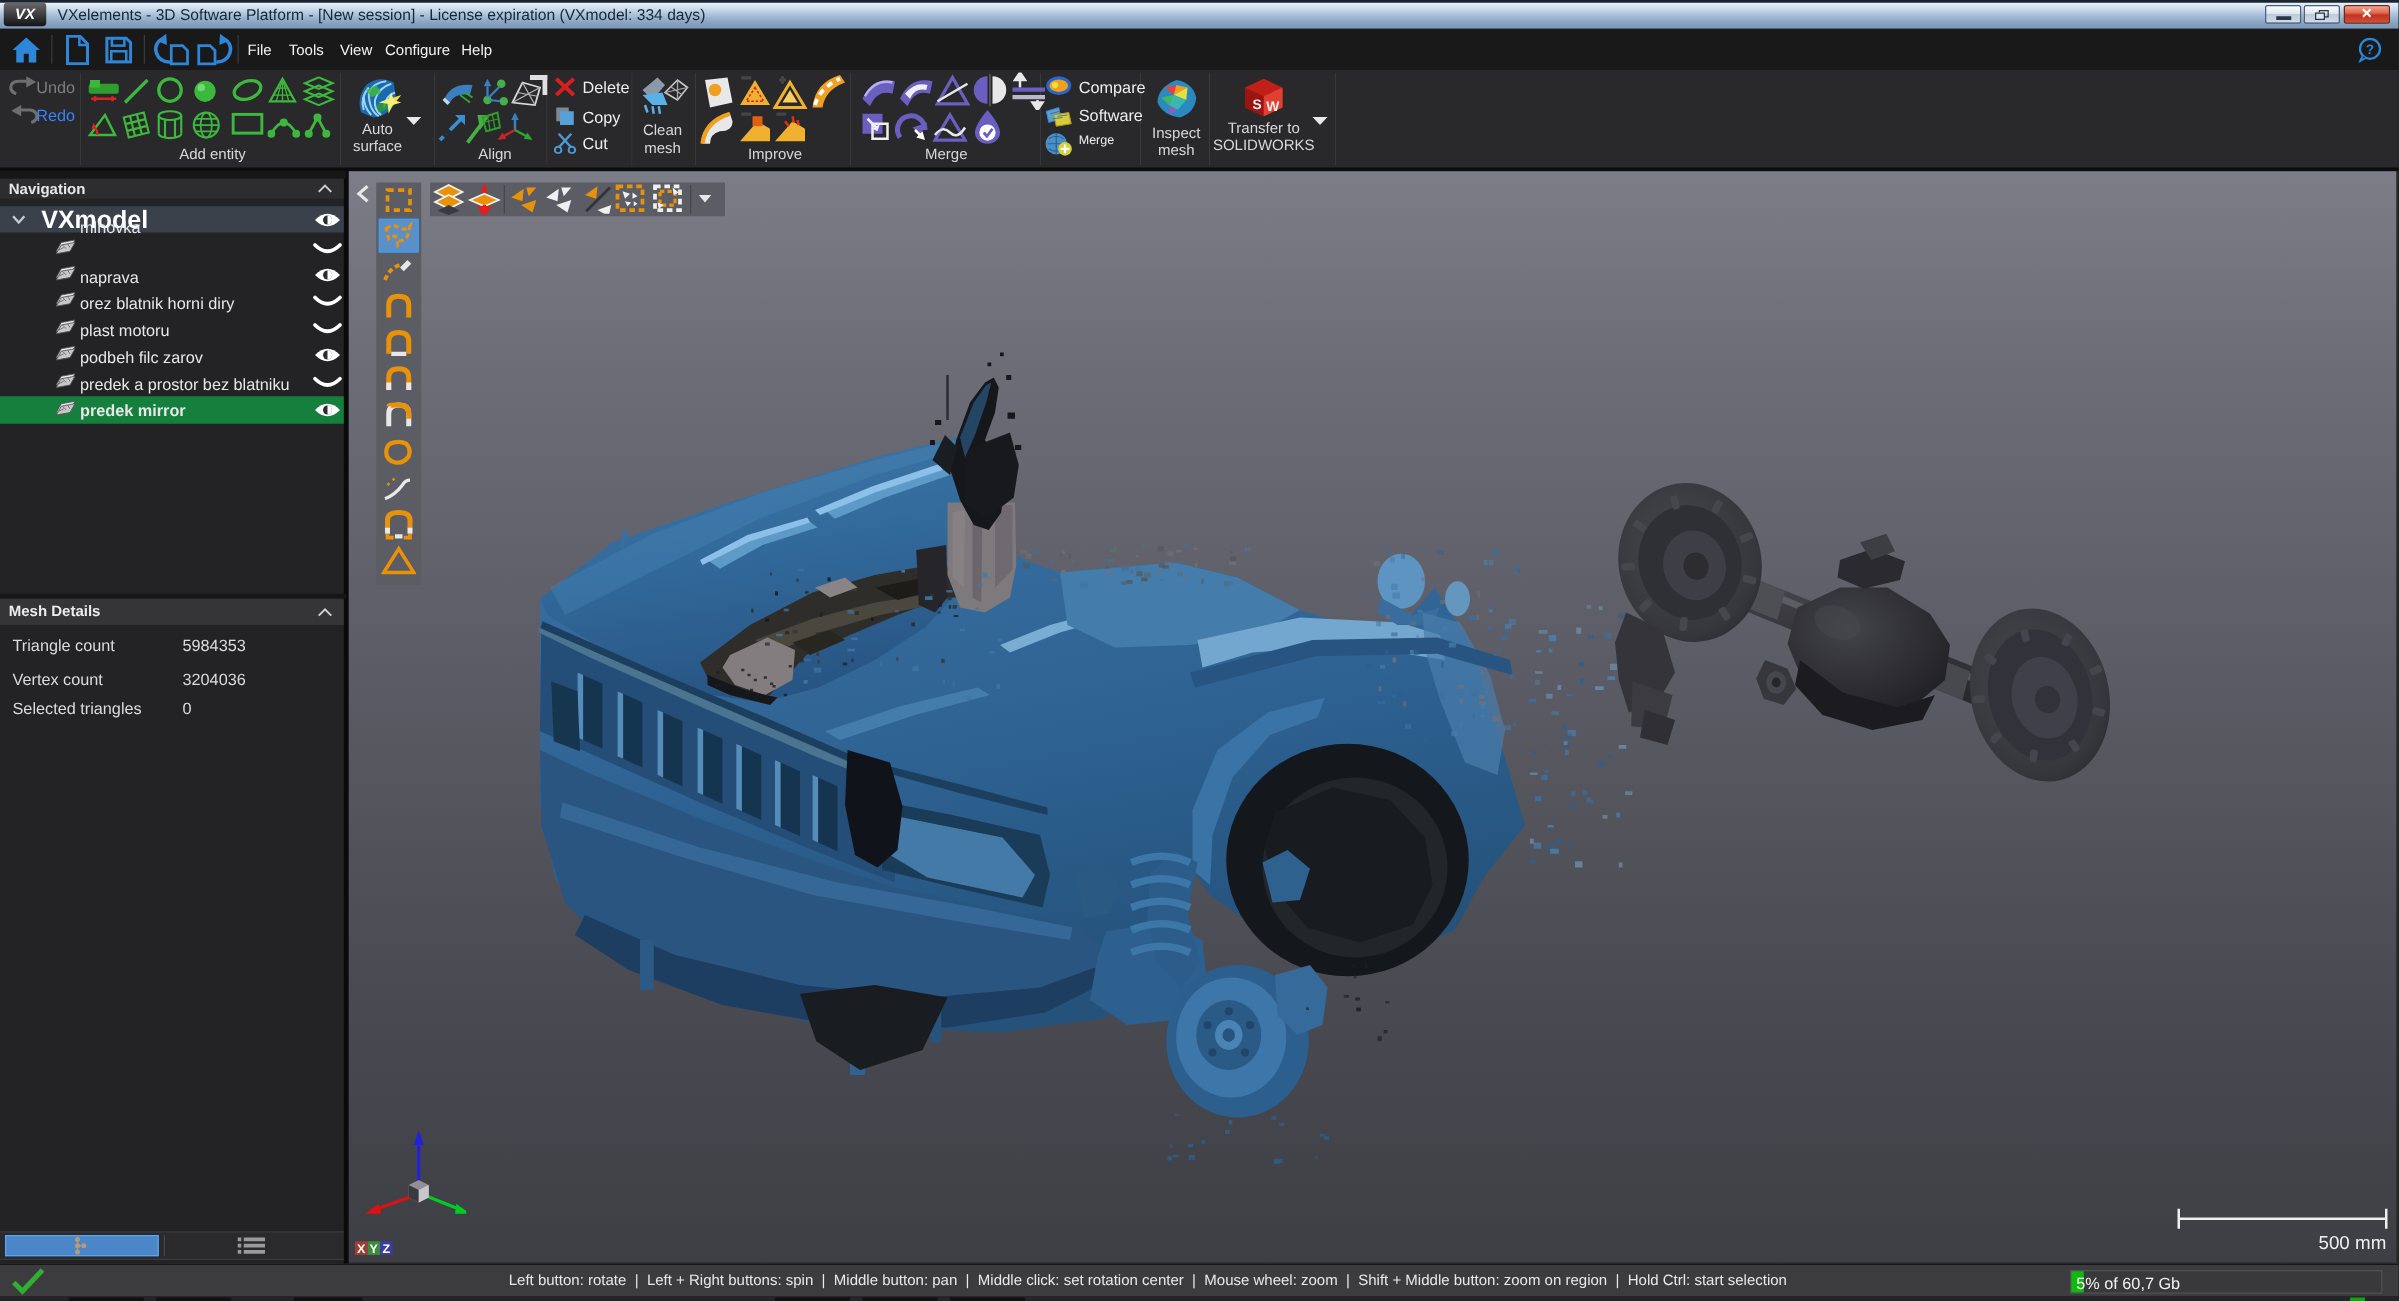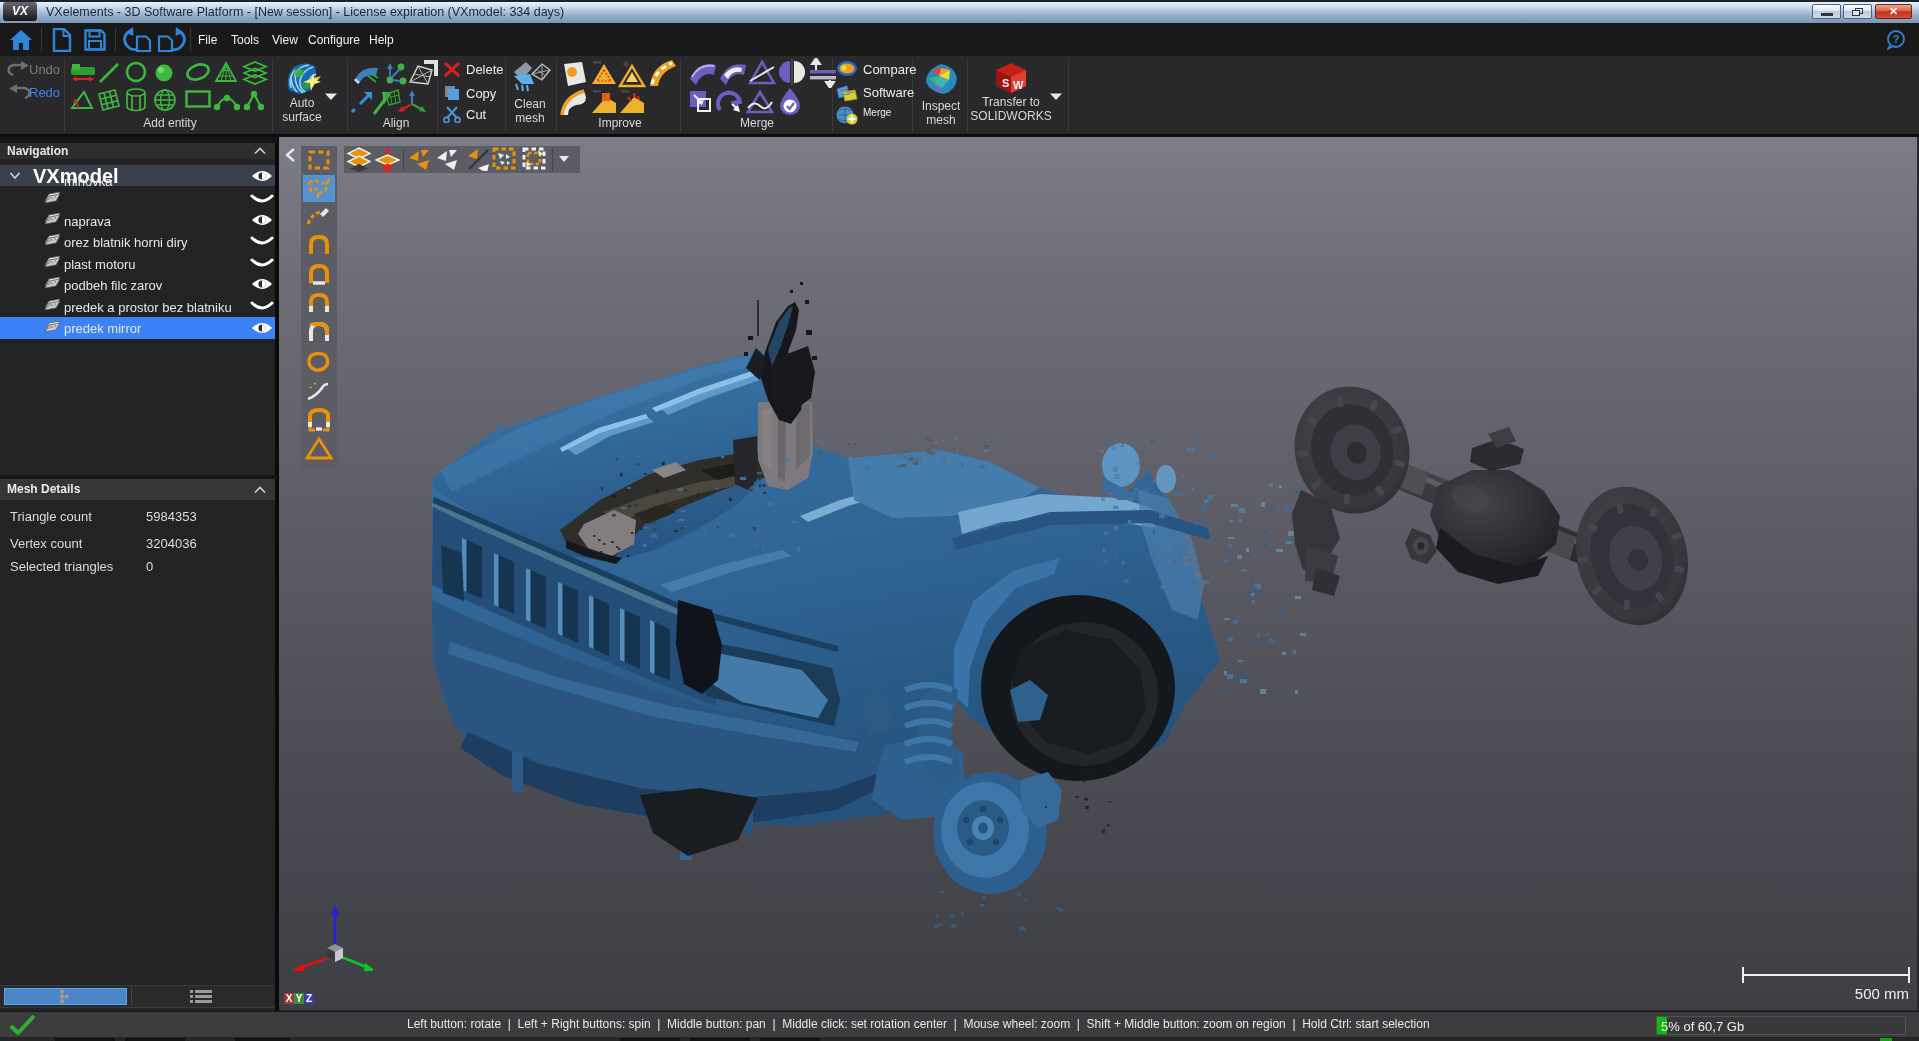--- a/index.html
+++ b/index.html
@@ -375,21 +375,21 @@
     </div>
 <div class="treerow" style="top:253px;">
       <span class="trtext">plast motoru</span>
     </div>
 <div class="treerow" style="top:274px;">
       <span class="trtext">podbeh filc zarov</span>
     </div>
 <div class="treerow" style="top:296px;text-decoration:underline;">
       <span class="trtext">predek a prostor bez blatniku</span>
     </div>
-<div class="treerow" style="top:317px;background:#3b82f6;height:22px;">
+<div class="treerow" style="top:317px;background:#15803d;height:22px;font-weight:bold;">
       <span class="trtext">predek mirror</span>
     </div>
 
 <svg class="abs" style="left:44px;top:191px" width="17" height="15" viewBox="0 0 17 15">
       <g>
         <path d="M1 10 L5 3 L16 1 L12 8 Z" fill="#e8e8e8" stroke="#555" stroke-width=".7"></path>
         <path d="M1 12 L5 5 L16 3 L12 10 Z" fill="#c8c8c8" stroke="#555" stroke-width=".7"></path>
         <path d="M3 9 L7 7 M6 5 L9 8 M10 4 L12 7" stroke="#666" stroke-width=".7"></path>
       </g>
     </svg>

